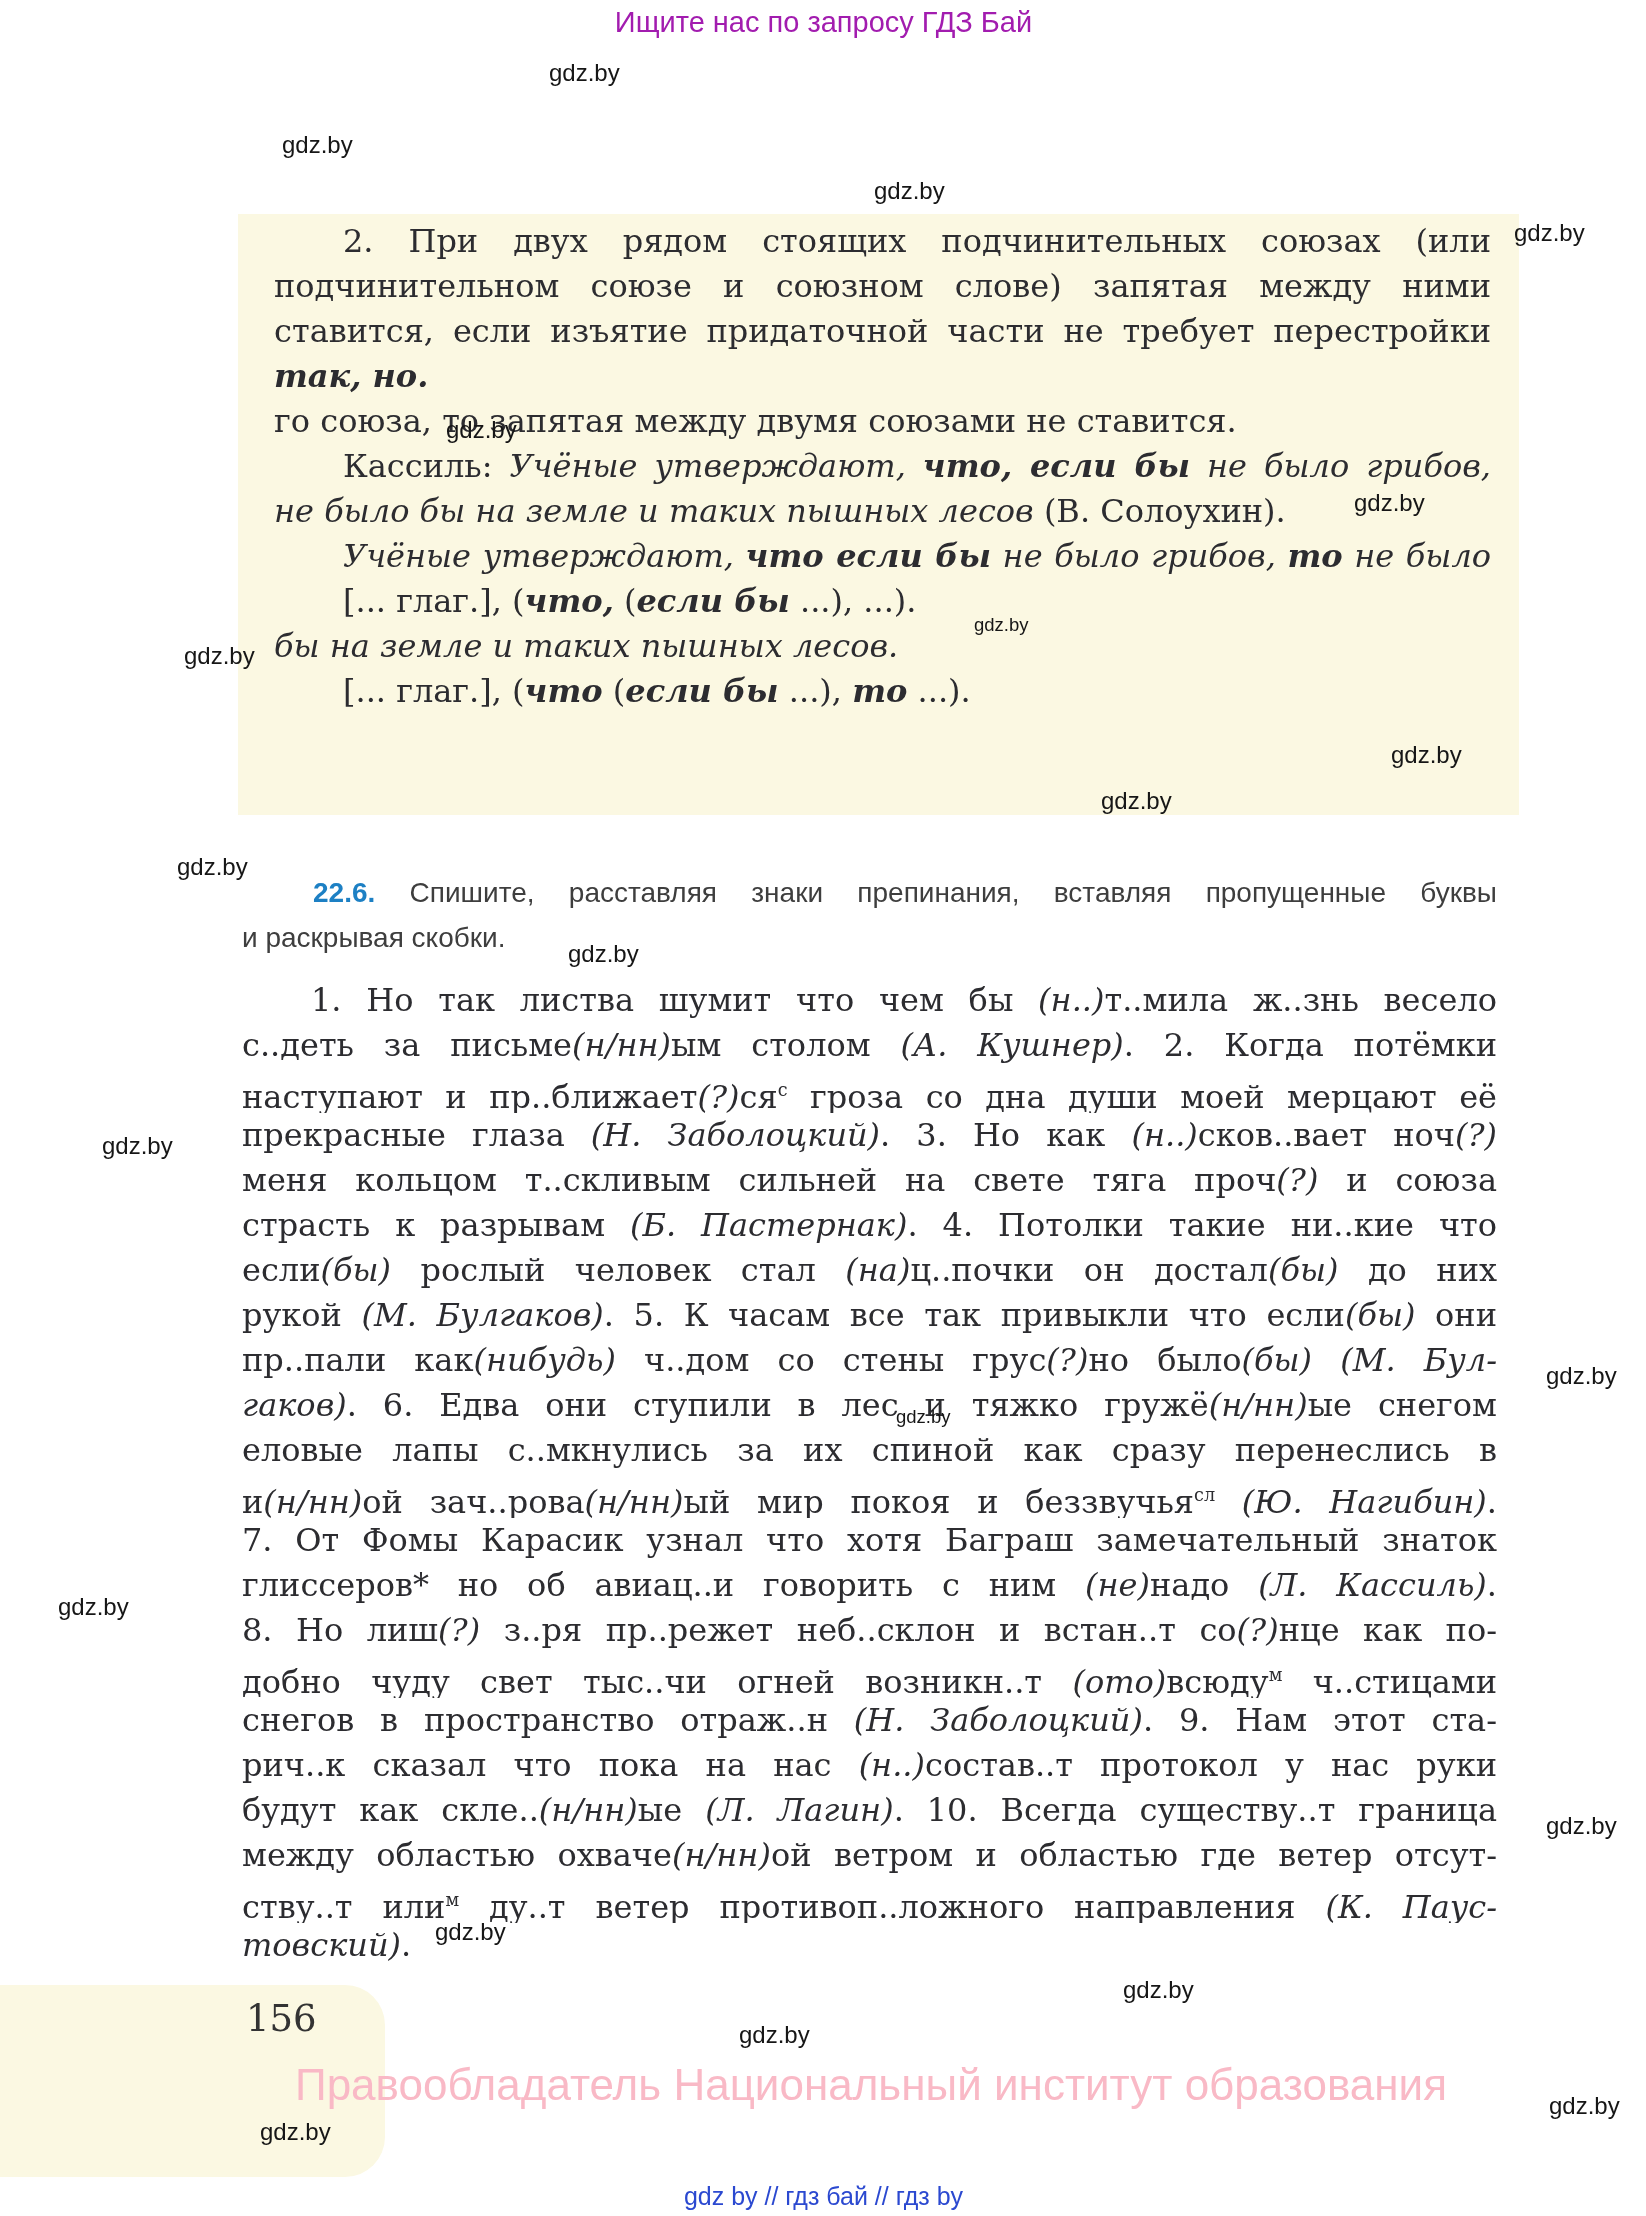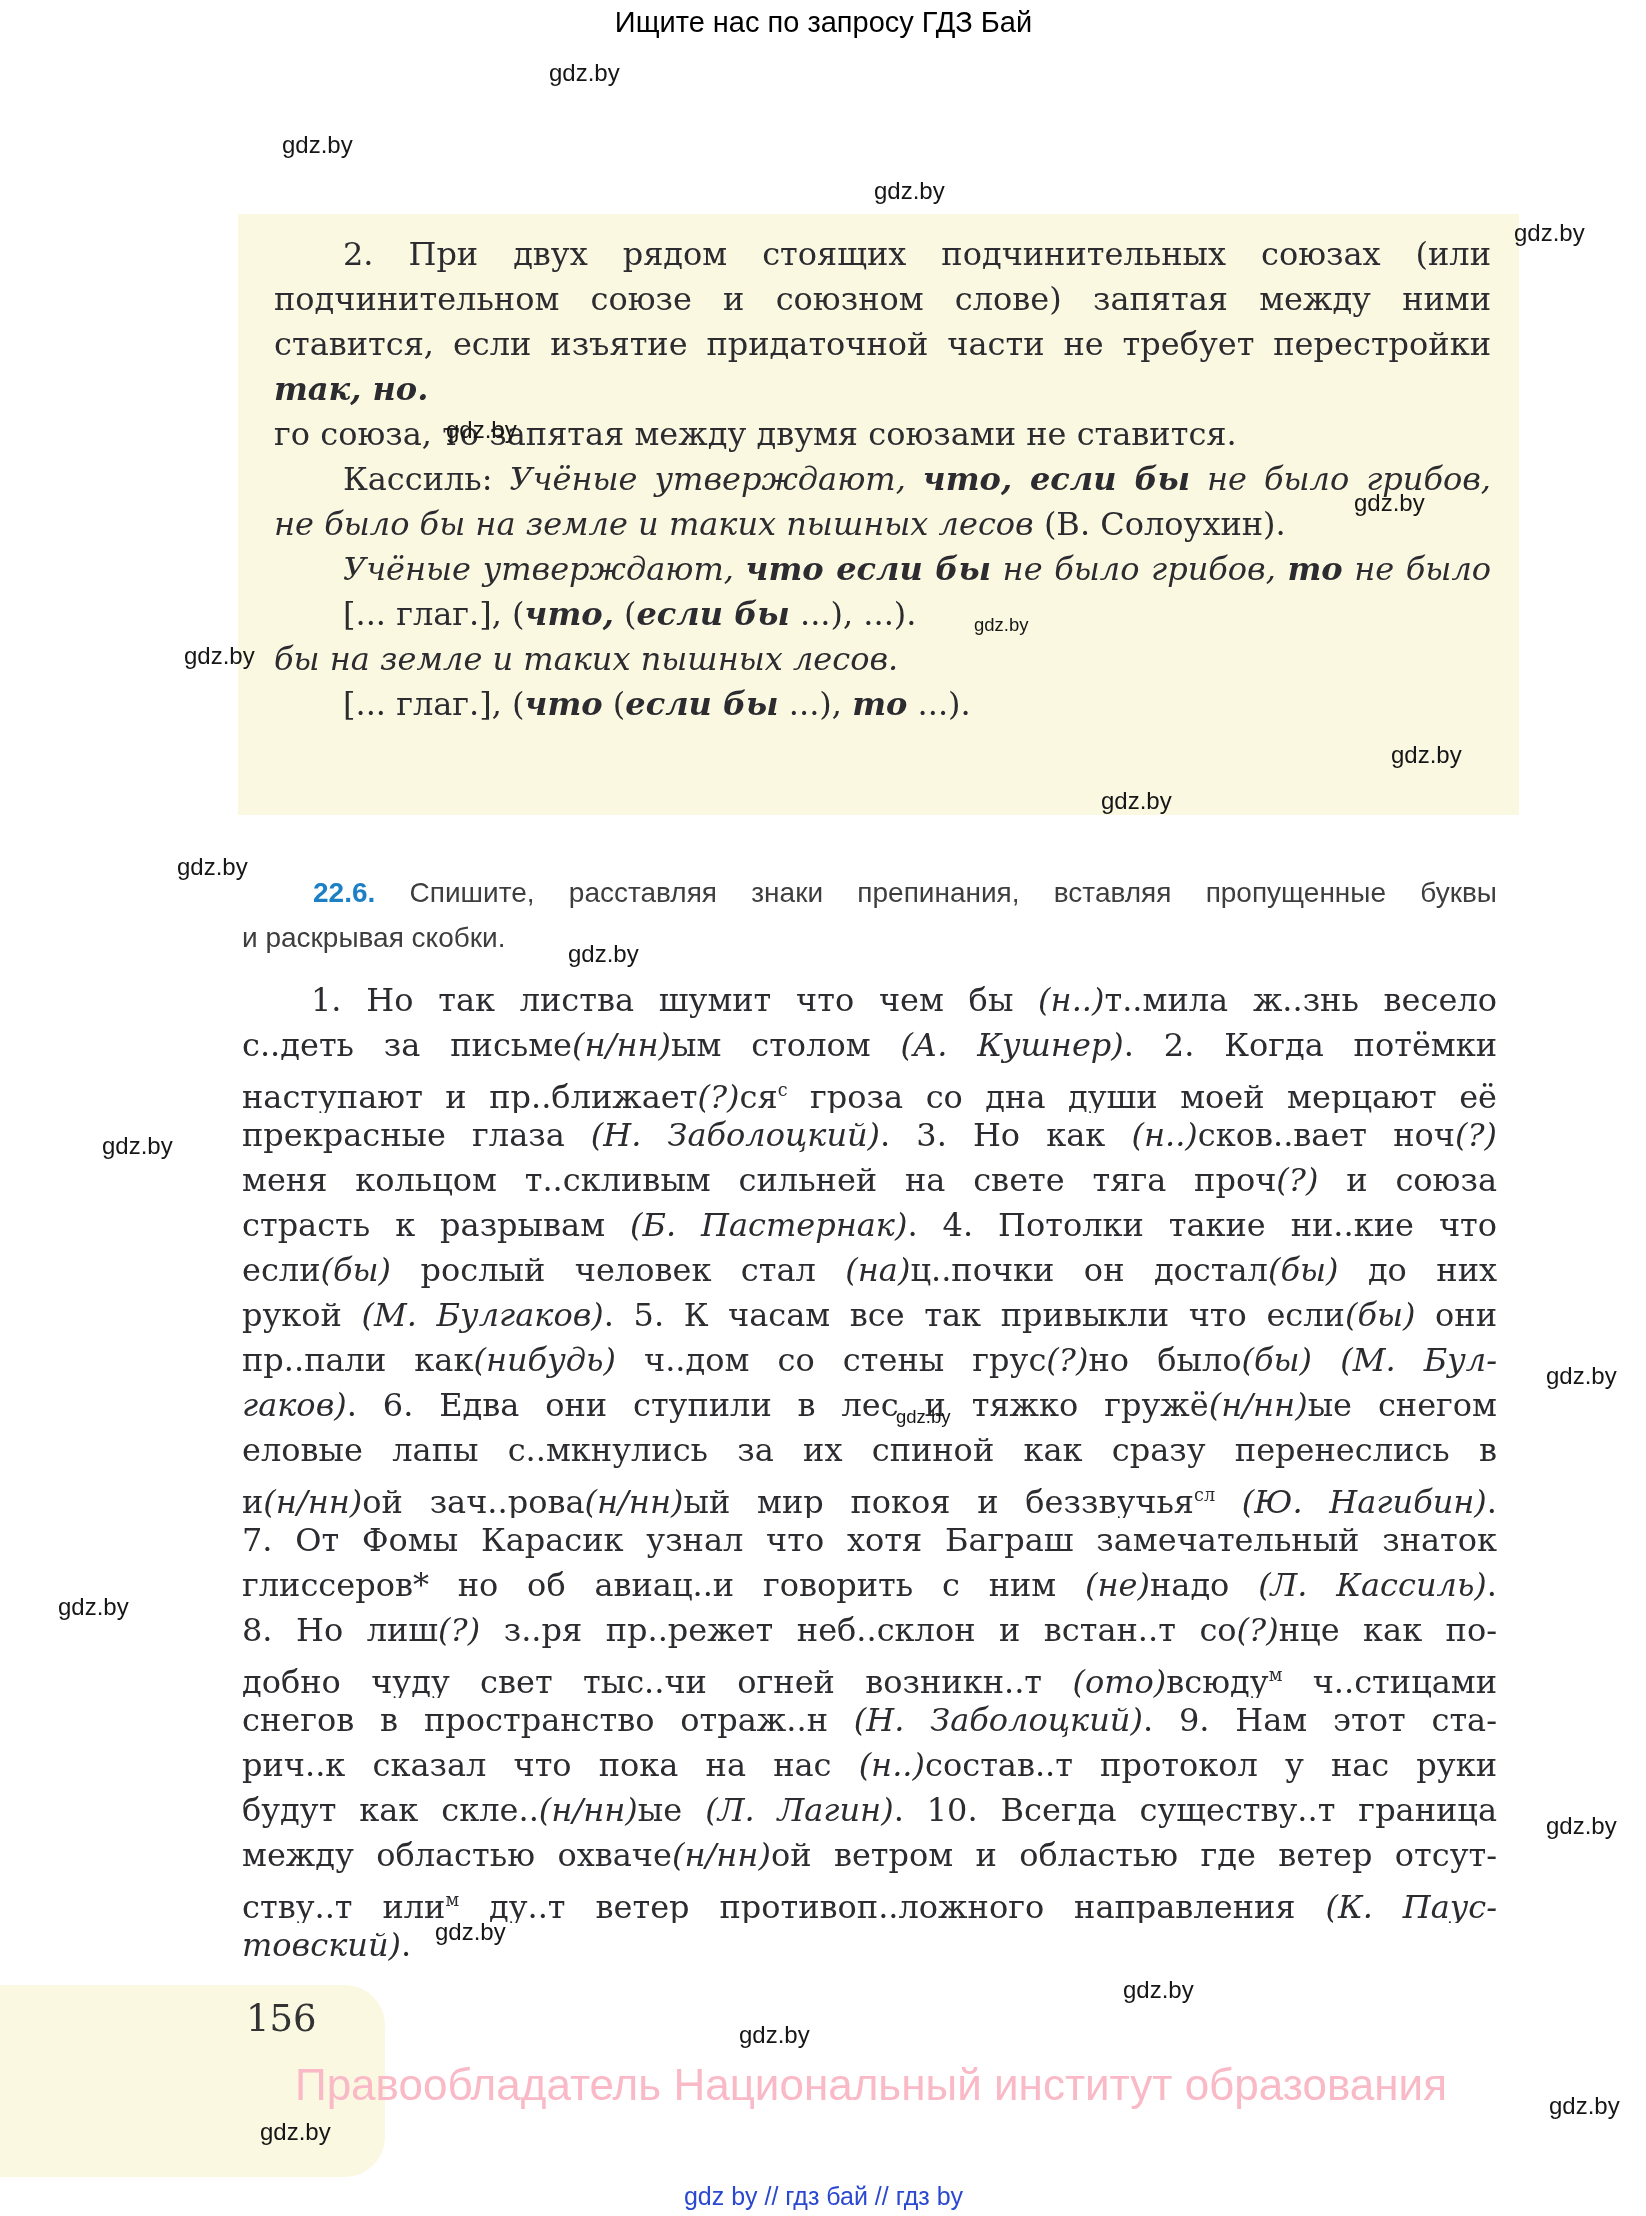--- a/index.html
+++ b/index.html
@@ -1,25 +1,25 @@
 <!DOCTYPE html>
 <html style="font-size:13px"><head>
 <meta charset="utf-8">
 <style>
   html,body{margin:0;padding:0}
   body{position:relative;width:1647px;height:2216px;background:#ffffff;overflow:hidden}
 
   .banner{position:absolute;top:6.4px;left:50%;transform:translateX(-50%);
-    font:400 29px "Liberation Sans",sans-serif;color:#000000;white-space:nowrap}
+    font:400 29px "Liberation Sans",sans-serif;color:#a21caf;white-space:nowrap}
 
   .wm{position:absolute;font:400 24px "Liberation Sans",sans-serif;color:#161616;z-index:6;white-space:nowrap}
   .wm-small{font-size:18.5px}
 
   .rule-box{position:absolute;left:238px;top:214px;width:1281px;height:601px;
-    background:#fbf8e2;padding:18px 28px 0 36px;box-sizing:border-box;z-index:1}
+    background:#fbf8e2;padding:5px 28px 0 36px;box-sizing:border-box;z-index:1}
 
   .serif-lines .tl{font-family:"DejaVu Serif",serif;font-size:32px;color:#2c2c30;
     height:45px;line-height:45px;overflow:hidden}
   .tl.just{text-align:justify;text-align-last:justify;-moz-text-align-last:justify}
   .tl.ind{text-indent:69px}
 
   .sg-n{font-style:normal}
   .sg-i{font-style:italic}
   .sg-b{font-style:italic;font-weight:700}
   .sg-sup{font-size:0.55em;vertical-align:super;font-style:normal}

